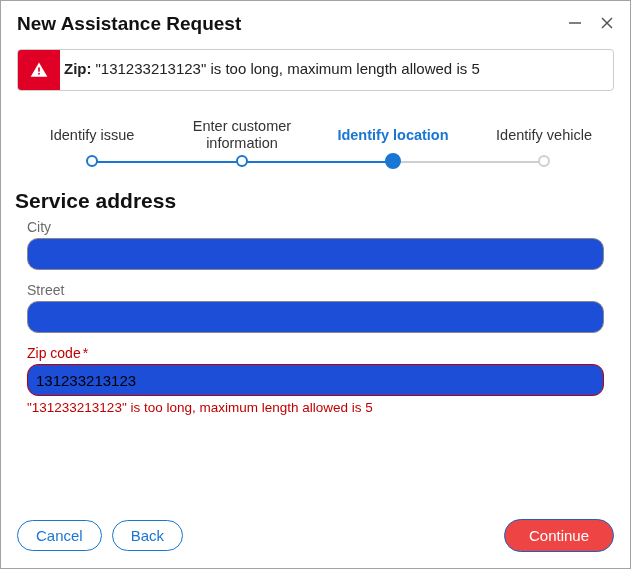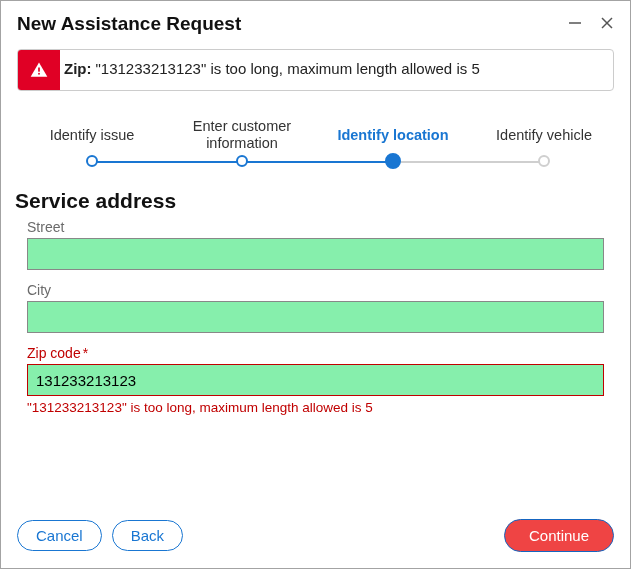--- a/index.html
+++ b/index.html
@@ -114,24 +114,24 @@
   .field label {
     display: block;
     font-size: 14px;
     color: #6a6a6a;
     margin-bottom: 3px;
   }
   .field input {
     width: 100%;
     height: 32px;
     border: 1px solid #888;
-    border-radius: 0;
+    border-radius: 11px;
     padding: 4px 8px;
     font-size: 15px;
-    background: #86efac;
+    background: #1d4ed8;
   }
   .field.error label { color: #c00000; }
   .field.error input { border-color: #c00000; }
   .req { color: #c00000; margin-left: 2px; }
   .field-error-msg {
     color: #c00000;
     font-size: 13.5px;
     margin-top: 4px;
   }
 
@@ -217,25 +217,25 @@
     <div class="step-dot" style="left:75px; top:46px;"></div>
     <div class="step-dot" style="left:225px; top:46px;"></div>
     <div class="step-dot filled" style="left:376px; top:46px;"></div>
     <div class="step-dot inactive" style="left:527px; top:46px;"></div>
   </div>
 
   <div class="section-title">Service address</div>
 
   <div class="form">
     <div class="field">
+      <label>City</label>
+      <input type="text" value="" style="">
+    </div>
+    <div class="field">
       <label>Street</label>
-      <input type="text" value="" style="">
-    </div>
-    <div class="field">
-      <label>City</label>
       <input type="text" value="" style="">
     </div>
     <div class="field error">
       <label><span>Zip code</span><span class="req">*</span></label>
       <input type="text" value="131233213123" style="">
       <div class="field-error-msg">"131233213123" is too long, maximum length allowed is 5</div>
     </div>
   </div>
 
   <div class="footer">

